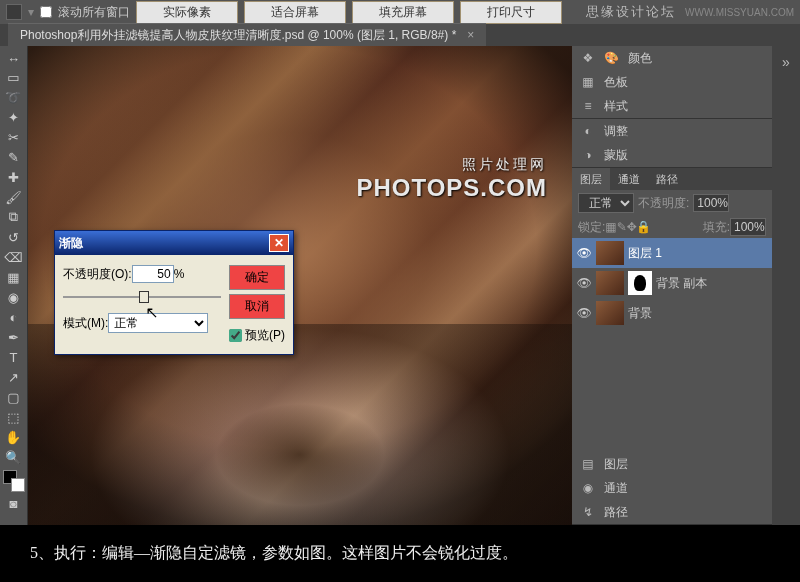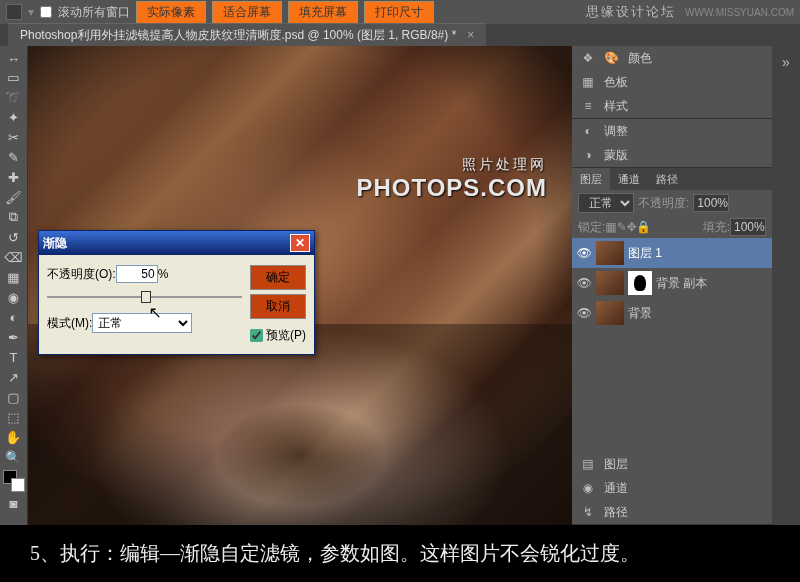--- a/index.html
+++ b/index.html
@@ -3,21 +3,21 @@
 <meta charset="utf-8">
 <style>
 *{margin:0;padding:0;box-sizing:border-box;font-family:"Microsoft YaHei",SimSun,sans-serif;font-size:12px}
 body{background:#000;width:800px;height:582px;position:relative;overflow:hidden}
 .app{background:#535353;width:800px;height:525px;position:relative}
 .topbar{background:#535353;height:24px;display:flex;align-items:center;padding:2px 6px;gap:6px}
 .topbar-left{display:flex;align-items:center;gap:6px}
 .sq{width:16px;height:16px;background:#3a3a3a;border:1px solid #666}
 .cb{width:12px;height:12px;background:#3a3a3a;border:1px solid #888}
 .topbar-label{color:#ccc}
-.btn{background:#f97316;border:1px solid #a09070;padding:2px 10px;color:#333;cursor:pointer}
+.btn{background:#e5e5e5;border:1px solid #a09070;padding:2px 26px;color:#333;cursor:pointer}
 .topbar-right{margin-left:auto;display:flex;align-items:center;gap:9px;color:#bbb}
 .watermark-top{font-size:13px;letter-spacing:2px}
 .watermark-url{font-size:10px;color:#888}
 .tabbar{background:#424242;height:22px;display:flex;align-items:center;padding:0 8px}
 .tab{background:#535353;color:#ddd;padding:3px 12px;border-top:1px solid #666;font-size:11px}
 .tab .x{margin-left:8px;color:#aaa}
 .main{display:flex;height:479px}
 .tools{width:28px;background:#535353;border-right:1px solid #333;display:flex;flex-direction:column;align-items:center;padding-top:2px;gap:2px}
 .tool{width:22px;height:18px;background:#535353;display:flex;align-items:center;justify-content:center;color:#ccc;font-size:13px;cursor:pointer}
 .colorsw{width:22px;height:22px;position:relative;margin-top:2px}
@@ -43,37 +43,37 @@
 .layers-opts{display:flex;align-items:center;padding:3px 6px;gap:4px;color:#999;font-size:11px}
 .sel{background:#3a3a3a;border:1px solid #666;color:#ccc;padding:1px 6px;width:56px}
 .num{background:#3a3a3a;border:1px solid #666;color:#ccc;padding:1px 3px;width:36px;text-align:right}
 .locks{display:flex;align-items:center;padding:2px 6px;color:#999;font-size:11px}
 .layer{display:flex;align-items:center;padding:3px 4px;gap:4px;color:#ccc;font-size:11px}
 .layer.sel-row{background:#5a7aa8;color:#fff}
 .eye{width:16px;text-align:center}
 .thumb{width:28px;height:24px;background:linear-gradient(135deg,#8a5a3a,#4a2818)}
 .mask{width:24px;height:24px;background:#fff;position:relative}
 .mask::after{content:"";position:absolute;top:4px;left:6px;width:12px;height:16px;background:#000;border-radius:50% 50% 40% 40%}
-.dialog{position:absolute;top:230px;left:38px;width:277px;background:#ece9d8;border:1px solid #0a246a;box-shadow:2px 2px 6px rgba(0,0,0,.5);font-family:SimSun}
+.dialog{position:absolute;top:230px;left:54px;width:240px;background:#ece9d8;border:1px solid #0a246a;box-shadow:2px 2px 6px rgba(0,0,0,.5);font-family:SimSun}
 .dlg-title{background:linear-gradient(#3a6ed5,#0a246a);height:24px;display:flex;align-items:center;padding:0 4px;color:#fff;font-size:12px;font-weight:bold}
 .dlg-close{margin-left:auto;width:20px;height:18px;background:#e05030;border:1px solid #fff;color:#fff;display:flex;align-items:center;justify-content:center;cursor:pointer;font-weight:bold}
 .dlg-body{padding:10px 8px;display:flex;gap:8px}
 .dlg-left{flex:1}
 .dlg-row{display:flex;align-items:center;margin-bottom:6px;color:#000}
 .dlg-input{width:42px;border:1px solid #7f9db9;padding:1px 2px;text-align:right;background:#fff}
 .dlg-sel{width:100px;border:1px solid #7f9db9;background:#fff;padding:1px}
 .slider{height:16px;position:relative;margin:0 0 8px 0}
 .slider::before{content:"";position:absolute;top:7px;left:0;right:0;height:2px;background:#999}
 .slider-h{position:absolute;top:2px;left:48%;width:10px;height:12px;background:#ece9d8;border:1px solid #333;cursor:pointer}
 .cursor{position:absolute;top:14px;left:52%;font-size:16px;color:#000}
 .dlg-right{width:56px;display:flex;flex-direction:column;gap:4px}
-.dlg-btn{border:1px solid #888;background:#c2410c;padding:3px 0;text-align:center;cursor:pointer;color:#000}
+.dlg-btn{border:1px solid #888;background:#ef4444;padding:3px 0;text-align:center;cursor:pointer;color:#000}
 .prev{display:flex;align-items:center;gap:3px;color:#000;margin-top:4px}
 .prev input{accent-color:#4a8}
-.caption{position:absolute;bottom:0;left:0;right:0;height:57px;background:#000;color:#eee;display:flex;align-items:center;padding:4px 30px;font-size:20px;font-family:SimSun}
+.caption{position:absolute;bottom:0;left:0;right:0;height:57px;background:#000;color:#eee;display:flex;align-items:center;padding:4px 30px;font-size:16px;font-family:SimSun}
 </style>
 </head>
 <body>
 
 <div class="app">
   <div class="topbar">
     <div class="topbar-left">
       <div class="sq"></div>
       <span style="color:#888">▾</span>
       <input type="checkbox" class="cb" style="">

